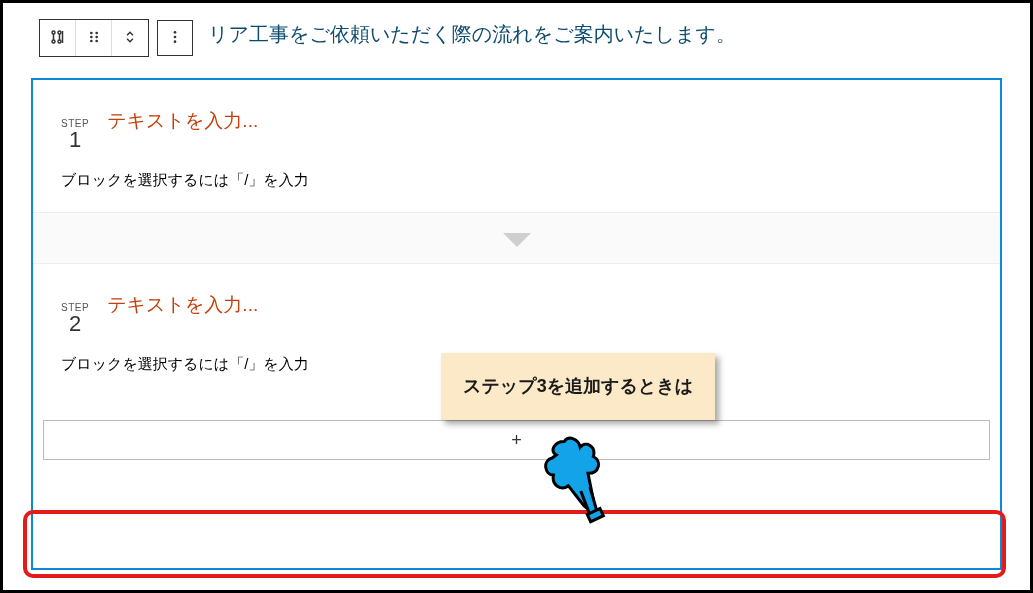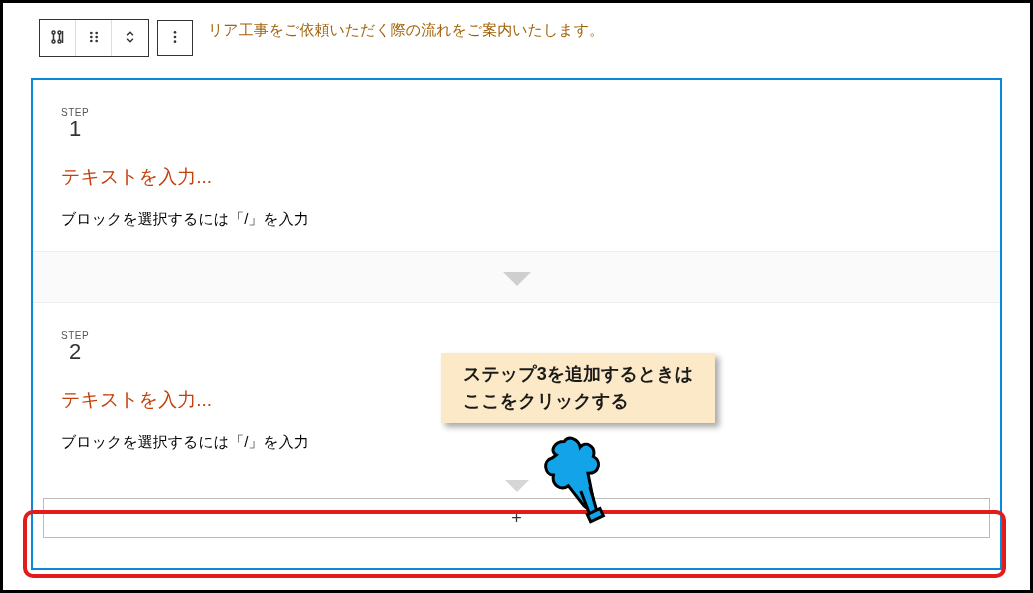--- a/index.html
+++ b/index.html
@@ -35,22 +35,22 @@
       justify-content: center;
       background: #fff;
       border: none;
       cursor: pointer;
     }
     .toolbar-btn:not(:last-child) { border-right: 1px solid #ddd; }
     .toolbar-btn.single {
       border: 1px solid #333;
     }
     .header-text {
-      font-size: 15px;
-      color: #a16207;
+      font-size: 20px;
+      color: #0c4a6e;
       padding-left: 10px;
     }
     .header-row {
       position: absolute;
       top: 18px;
       left: 195px;
     }
     .main-block {
       position: absolute;
       top: 75px;
@@ -60,23 +60,22 @@
       border: 2px solid #0b88d8;
       background: #fff;
     }
     .step-block {
       padding: 28px 28px 22px 28px;
       background: #fff;
     }
     .step-header {
       display: flex;
       align-items: baseline;
-      gap: 24px;
+      gap: 18px;
       margin-bottom: 20px;
-      flex-direction: column;
     }
     .step-num-wrap {
       display: flex;
       flex-direction: column;
       align-items: center;
       line-height: 1;
     }
     .step-label {
       font-size: 10px;
       color: #555;
@@ -141,25 +140,25 @@
       border: 4px solid #e21b1b;
       border-radius: 10px;
       pointer-events: none;
       z-index: 20;
     }
     .callout {
       position: absolute;
       top: 350px;
       left: 438px;
       background: #fbe9c8;
-      padding: 8px 22px;
+      padding: 20px 22px;
       font-size: 18px;
       font-weight: 700;
       color: #1a1a1a;
-      text-align: left;
+      text-align: right;
       line-height: 1.5;
       box-shadow: 4px 4px 6px rgba(0,0,0,0.35);
       z-index: 30;
       white-space: nowrap;
     }
     .pointer-hand {
       position: absolute;
       top: 430px;
       left: 530px;
       z-index: 25;
@@ -254,21 +253,20 @@
   <div class="add-block-btn">
     <span>+</span>
   </div>
 
 </div>
 
 <div class="highlight-rect"></div>
 
 <div class="callout">
   <div>ステップ3を追加するときは</div>
-  <div>ここをクリックする</div>
 </div>
 
 <div class="pointer-hand">
   <svg width="90" height="95" viewBox="0 0 90 95">
     <g transform="rotate(-25 45 45)">
       <path d="M35 15 C30 8, 40 2, 48 6 C55 2, 62 10, 60 18 C68 14, 75 24, 68 32 C74 40, 66 50, 56 45 L50 70 C48 80, 40 80, 38 70 L33 48 C24 50, 18 40, 24 32 C16 28, 20 14, 30 16 Z" fill="#13a3e8" stroke="#000" stroke-width="3"></path>
       <path d="M42 58 L40 86 L48 84 L52 58" fill="#13a3e8" stroke="#000" stroke-width="3"></path>
       <rect x="38" y="82" width="14" height="8" fill="#13a3e8" stroke="#000" stroke-width="3"></rect>
     </g>
   </svg>

